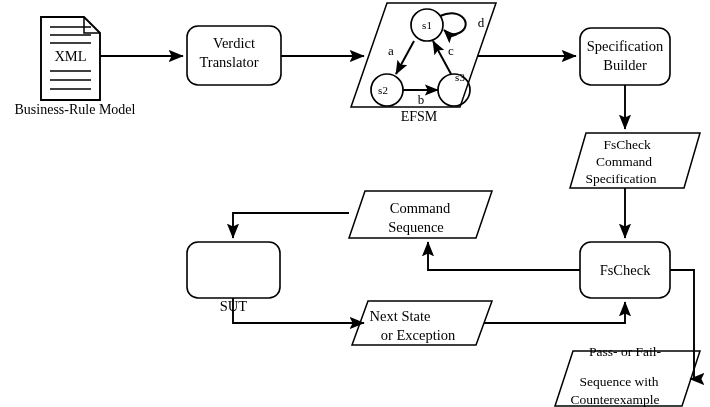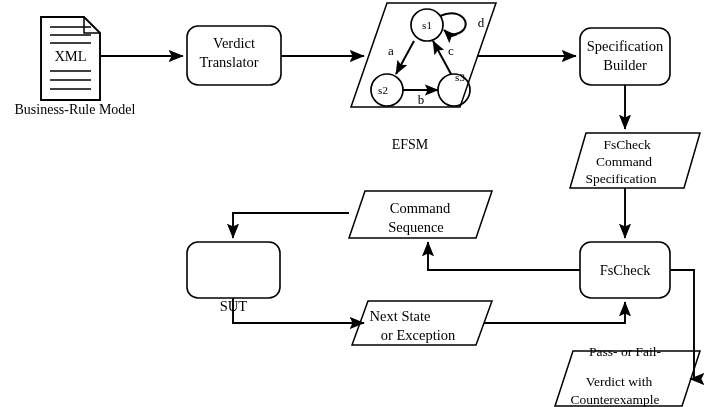--- a/index.html
+++ b/index.html
@@ -97,34 +97,34 @@
 
 <div class="lbl state-text" style="left:411px;top:14px;width:32px;height:22px;">s1</div>
 <div class="lbl state-text" style="left:367px;top:79px;width:32px;height:22px;">s2</div>
 <div class="lbl state-text" style="left:438px;top:66px;width:44px;height:22px;">s3</div>
 
 <div class="lbl edge-text" style="left:383px;top:42px;width:16px;height:18px;">a</div>
 <div class="lbl edge-text" style="left:413px;top:91px;width:16px;height:18px;">b</div>
 <div class="lbl edge-text" style="left:443px;top:42px;width:16px;height:18px;">c</div>
 <div class="lbl edge-text" style="left:473px;top:14px;width:16px;height:18px;">d</div>
 
-<div class="lbl cap-text" style="left:355px;top:107px;width:110px;height:20px;margin-top:28px;">EFSM</div>
+<div class="lbl cap-text" style="left:364px;top:107px;width:110px;height:20px;">EFSM</div>
 
 <div class="lbl node-text" style="left:575px;top:36px;width:100px;height:20px;">Specification</div>
 <div class="lbl node-text" style="left:575px;top:55px;width:100px;height:20px;">Builder</div>
 
 <div class="lbl small-text" style="left:570px;top:136px;width:114px;height:18px;">FsCheck</div>
 <div class="lbl small-text" style="left:567px;top:153px;width:114px;height:18px;">Command</div>
 <div class="lbl small-text" style="left:564px;top:170px;width:114px;height:18px;">Specification</div>
 
 <div class="lbl node-text" style="left:360px;top:198px;width:120px;height:20px;">Command</div>
 <div class="lbl node-text" style="left:356px;top:217px;width:120px;height:20px;">Sequence</div>
 
 <div class="lbl node-text" style="left:187px;top:259px;width:93px;height:22px;margin-top:36px;">SUT</div>
 
 <div class="lbl node-text" style="left:340px;top:306px;width:120px;height:20px;">Next State</div>
 <div class="lbl node-text" style="left:358px;top:325px;width:120px;height:20px;">or Exception</div>
 
 <div class="lbl node-text" style="left:580px;top:259px;width:90px;height:22px;">FsCheck</div>
 
 <div class="lbl small-text" style="left:565px;top:343px;width:120px;height:18px;">Pass- or Fail-</div>
-<div class="lbl small-text" style="left:559px;top:373px;width:120px;height:18px;">Verdict with</div>
+<div class="lbl small-text" style="left:559px;top:373px;width:120px;height:18px;">Sequence with</div>
 <div class="lbl small-text" style="left:553px;top:391px;width:124px;height:18px;">Counterexample</div>
 
 </body></html>

